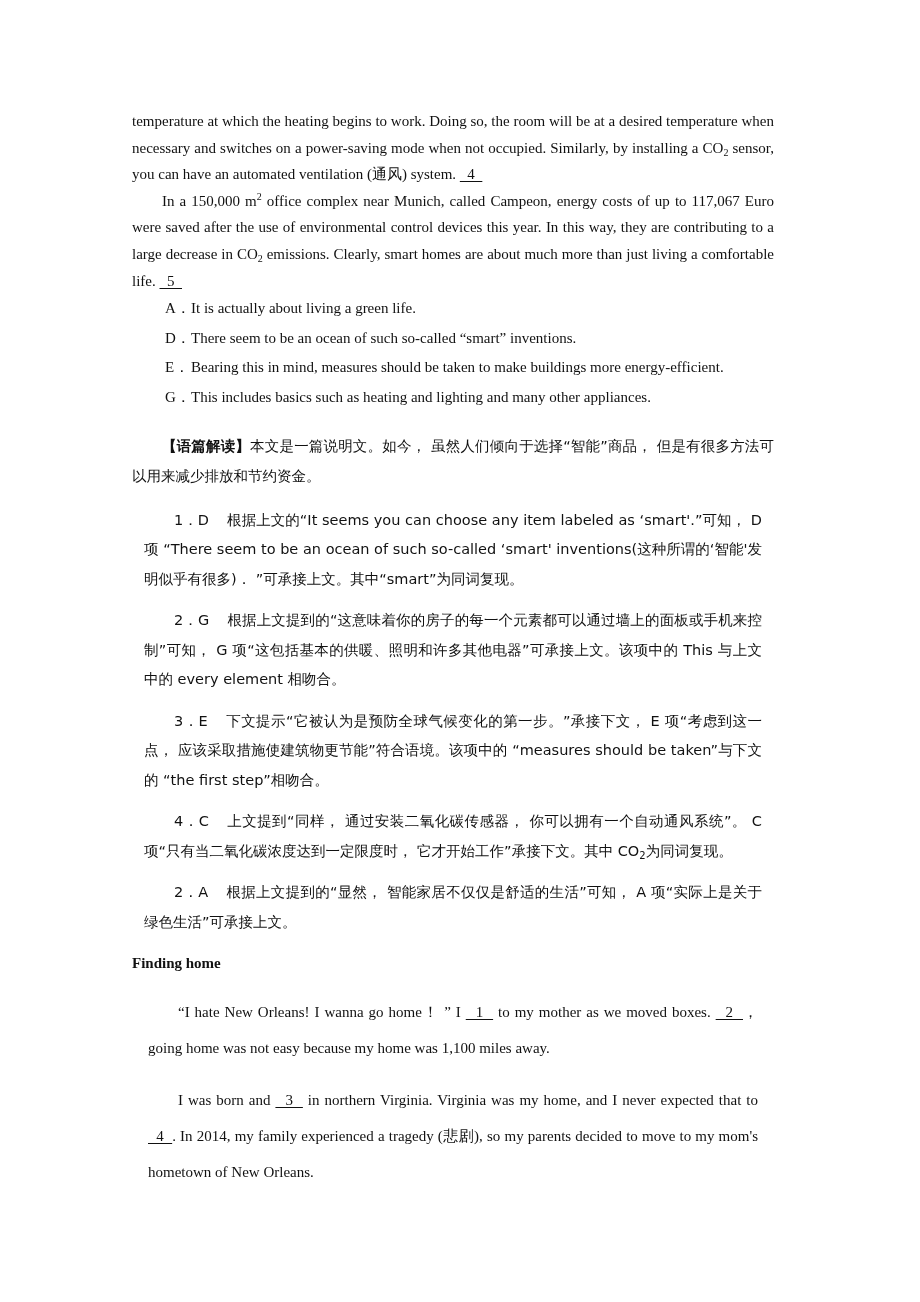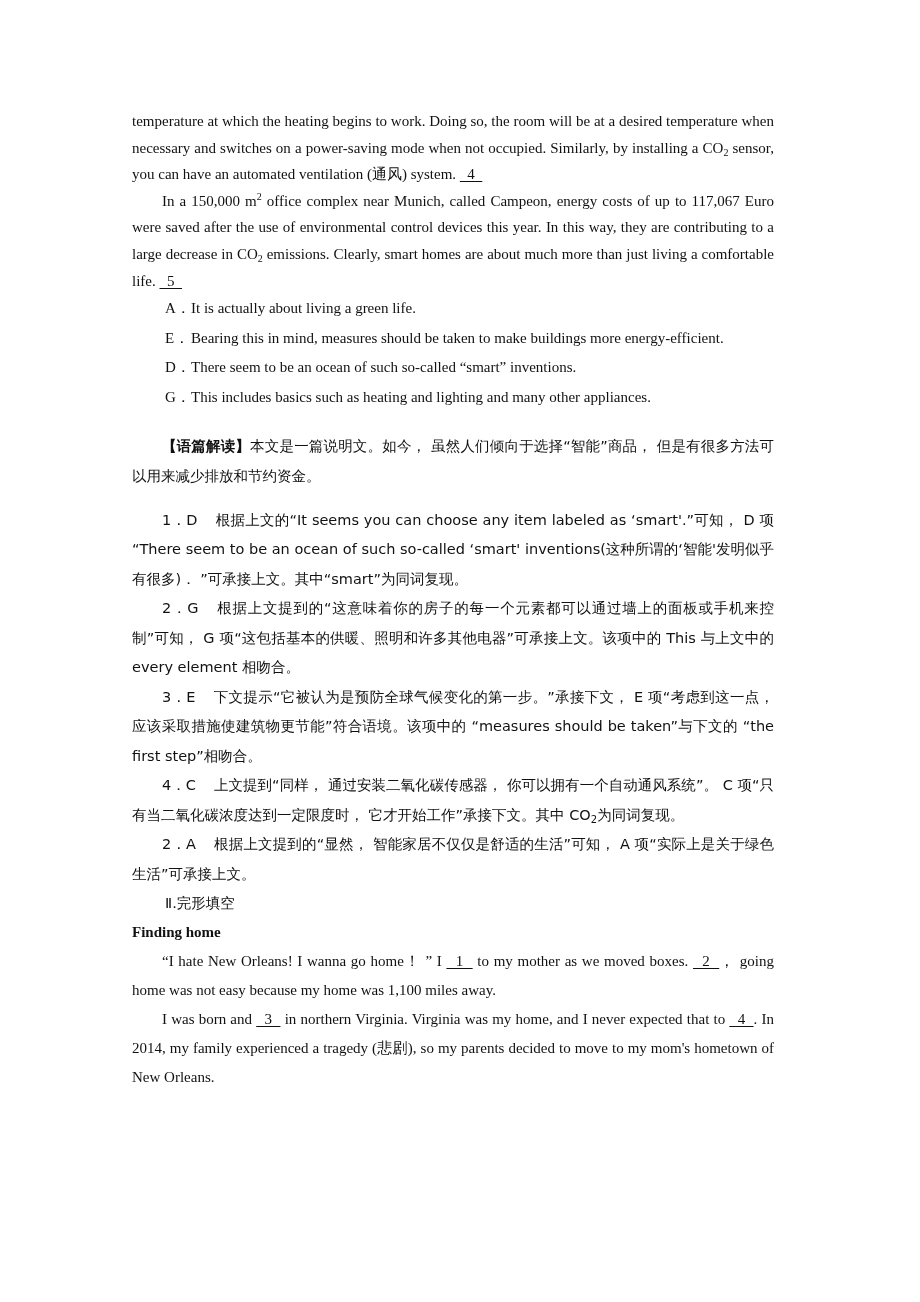--- a/index.html
+++ b/index.html
@@ -47,55 +47,55 @@
     .analysis {
       margin-top: 20px;
       line-height: 29.5px;
       text-indent: 30px;
       text-align: justify;
     }
     .explain {
       line-height: 29.5px;
       text-indent: 30px;
       text-align: justify;
-      margin: 0;
+      margin: 12px;
     }
     .explain .num { margin-right: 18px; }
     .section-heading {
       padding-left: 33px;
       line-height: 29px;
       margin: 0;
     }
     .story-title {
       font-weight: bold;
       line-height: 29px;
       margin: 0;
     }
     .story p {
-      margin: 0;
-      line-height: 29px;
+      margin: 16px;
+      line-height: 36px;
       text-align: justify;
     }
   </style>
 </head>
 <body>
 
 <div class="page">
 
   <p class="line-block">
     <span>temperature at which the heating begins to work. Doing so, the room will be at a desired temperature when necessary and switches on a power-saving mode when not occupied. Similarly, by installing a CO</span><sub>2</sub><span> sensor, you can have an automated ventilation (通风) system. </span><span class="blank">  4  </span>
   </p>
   <p class="line-block indent">
     <span>In a 150,000 m</span><sup>2</sup><span> office complex near Munich, called Campeon, energy costs of up to 117,067 Euro were saved after the use of environmental control devices this year. In this way, they are contributing to a large decrease in CO</span><sub>2</sub><span> emissions. Clearly, smart homes are about much more than just living a comfortable life. </span><span class="blank">  5  </span>
   </p>
 
   <ul class="options">
     <li><span class="opt-letter">A．</span><span>It is actually about living a green life.</span></li>
+    <li><span class="opt-letter">D．</span><span>There seem to be an ocean of such so-called “smart” inventions.</span></li>
     <li><span class="opt-letter">E．</span><span>Bearing this in mind, measures should be taken to make buildings more energy-efficient.</span></li>
-    <li><span class="opt-letter">D．</span><span>There seem to be an ocean of such so-called “smart” inventions.</span></li>
     <li><span class="opt-letter">G．</span><span>This includes basics such as heating and lighting and many other appliances.</span></li>
   </ul>
 
   <p class="analysis cn">
     <span class="analysis-title">【语篇解读】</span><span>本文是一篇说明文。如今， 虽然人们倾向于选择“智能”商品， 但是有很多方法可以用来减少排放和节约资金。</span>
   </p>
 
   <p class="explain cn">
     <span class="num">1．D</span><span>根据上文的“It seems you can choose any item labeled as ‘smart'.”可知， D 项 “There seem to be an ocean of such so-called ‘smart' inventions(这种所谓的‘智能'发明似乎有很多)． ”可承接上文。其中“smart”为同词复现。</span>
   </p>
@@ -105,21 +105,20 @@
   <p class="explain cn">
     <span class="num">3．E</span><span>下文提示“它被认为是预防全球气候变化的第一步。”承接下文， E 项“考虑到这一点， 应该采取措施使建筑物更节能”符合语境。该项中的 “measures should be taken”与下文的 “the first step”相吻合。</span>
   </p>
   <p class="explain cn">
     <span class="num">4．C</span><span>上文提到“同样， 通过安装二氧化碳传感器， 你可以拥有一个自动通风系统”。 C 项“只有当二氧化碳浓度达到一定限度时， 它才开始工作”承接下文。其中 CO</span><sub>2</sub><span>为同词复现。</span>
   </p>
   <p class="explain cn">
     <span class="num">2．A</span><span>根据上文提到的“显然， 智能家居不仅仅是舒适的生活”可知， A 项“实际上是关于绿色生活”可承接上文。</span>
   </p>
 
-  <p class="section-heading cn">Ⅱ.完形填空</p>
 
   <p class="story-title">Finding home</p>
   <div class="story">
     <p class="indent">
       <span>“I hate New Orleans! I wanna go home！ ” I </span><span class="blank">  1  </span><span> to my mother as we moved boxes. </span><span class="blank">  2  </span><span>，  going home was not easy because my home was 1,100 miles away.</span>
     </p>
     <p class="indent">
       <span>I was born and </span><span class="blank">  3  </span><span> in northern Virginia. Virginia was my home, and I never expected that to </span><span class="blank">  4  </span><span>. In 2014, my family experienced a tragedy (悲剧), so my parents decided to move to my mom's hometown of New Orleans.</span>
     </p>
   </div>

